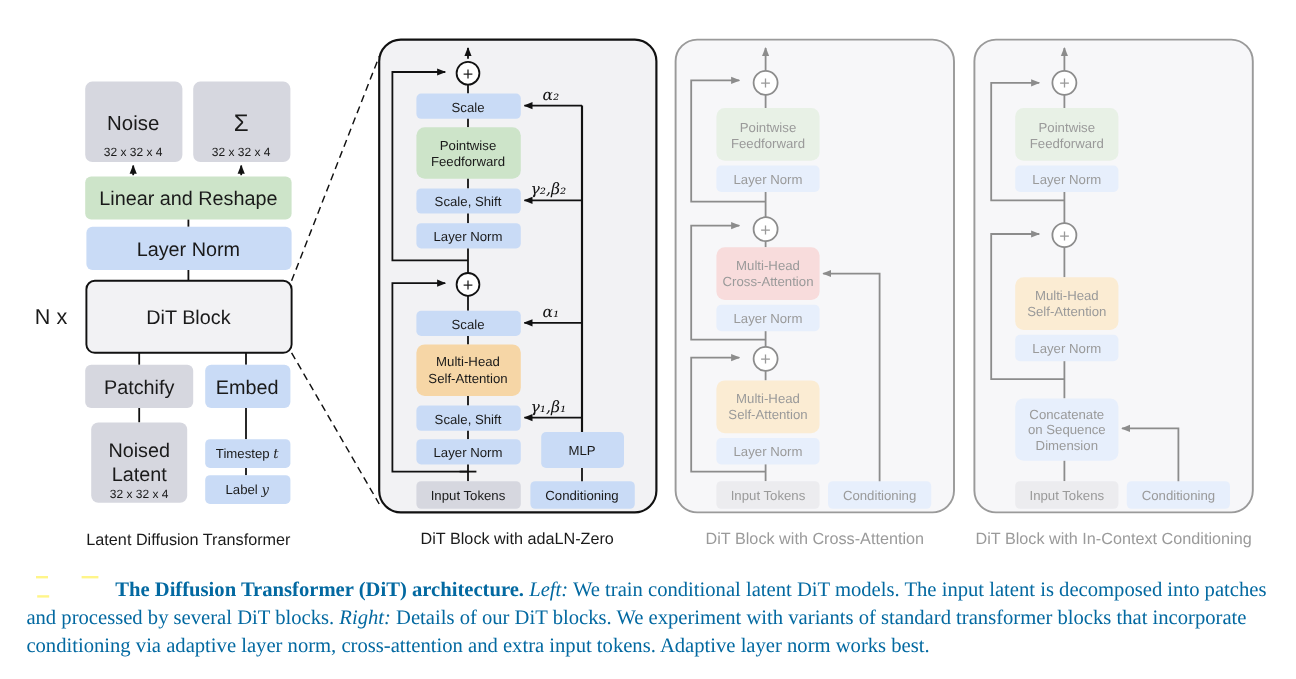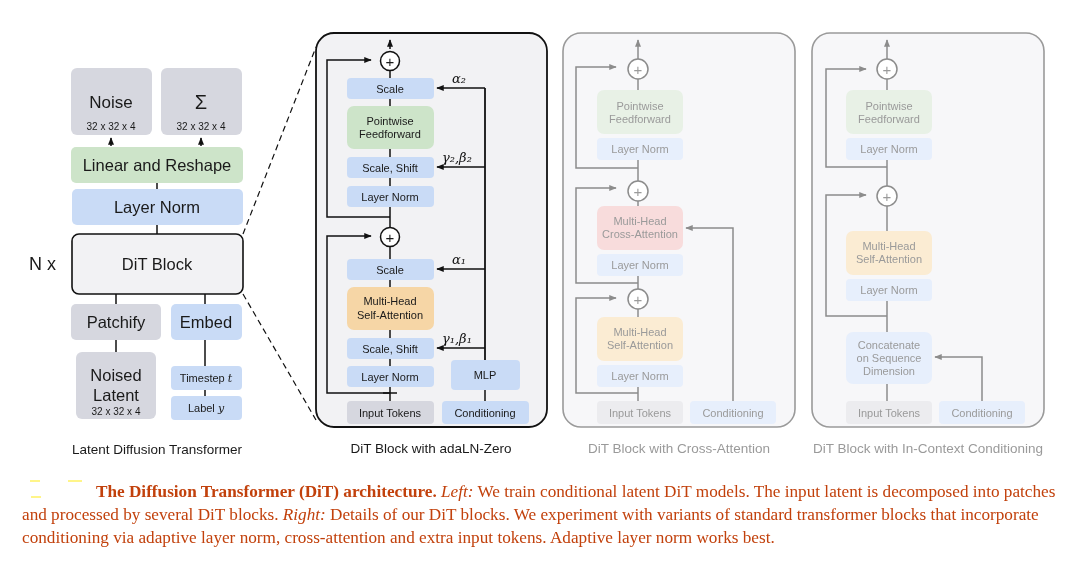--- a/index.html
+++ b/index.html
@@ -1,21 +1,21 @@
 <!DOCTYPE html>
 <html><head>
 <meta charset="utf-8">
 <style>
   html,body{margin:0;padding:0;background:#ffffff;}
   body{width:1080px;height:566px;position:relative;overflow:hidden;font-family:"Liberation Sans",sans-serif;}
   svg{position:absolute;left:0;top:0;}
   .lbl{font-family:"Liberation Sans",sans-serif;fill:#1a1a1a;}
   .glbl{font-family:"Liberation Sans",sans-serif;fill:#9a9a9a;}
   .greek{font-family:"DejaVu Serif",serif;font-style:italic;fill:#111;}
-  #caption{position:absolute;left:22px;top:480px;width:1040px;font-family:"Liberation Serif",serif;font-size:17.2px;line-height:23px;color:#c2410c;}
+  #caption{position:absolute;left:22px;top:480px;width:1040px;font-family:"Liberation Serif",serif;font-size:17.2px;line-height:23px;color:#0369a1;}
   #caption .b{font-weight:bold;}
   #caption .i{font-style:italic;}
   #caption .indent{display:inline-block;width:74px;}
   .hl{position:absolute;background:#fff36b;height:2px;opacity:.8;}
 </style>
 </head>
 <body>
 
 <svg width="1080" height="566" viewBox="0 0 1080 566">
   <defs>

